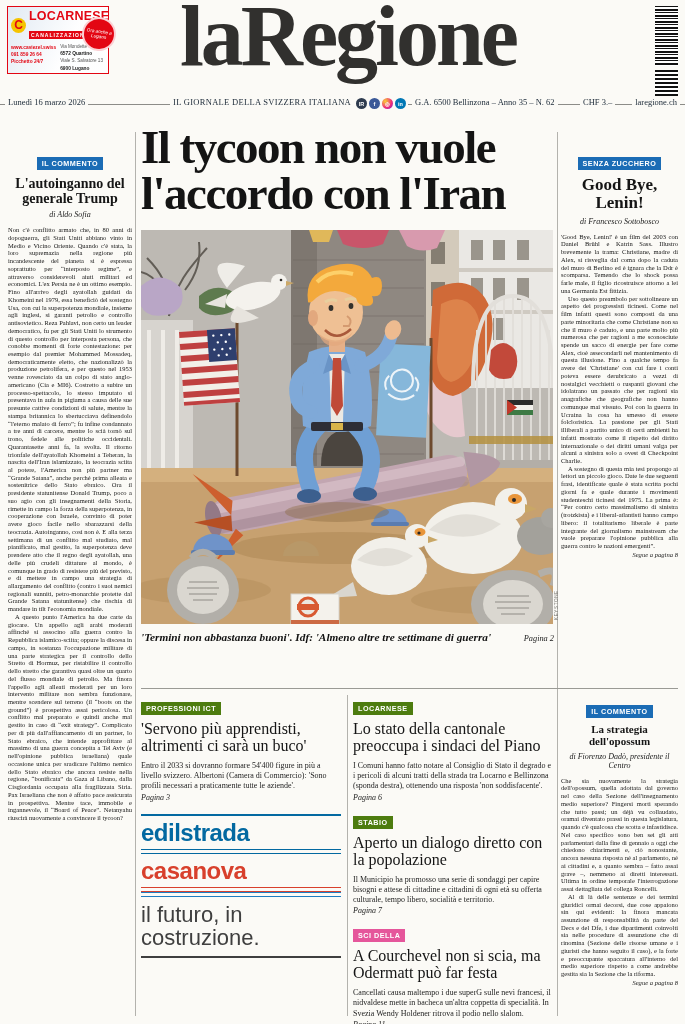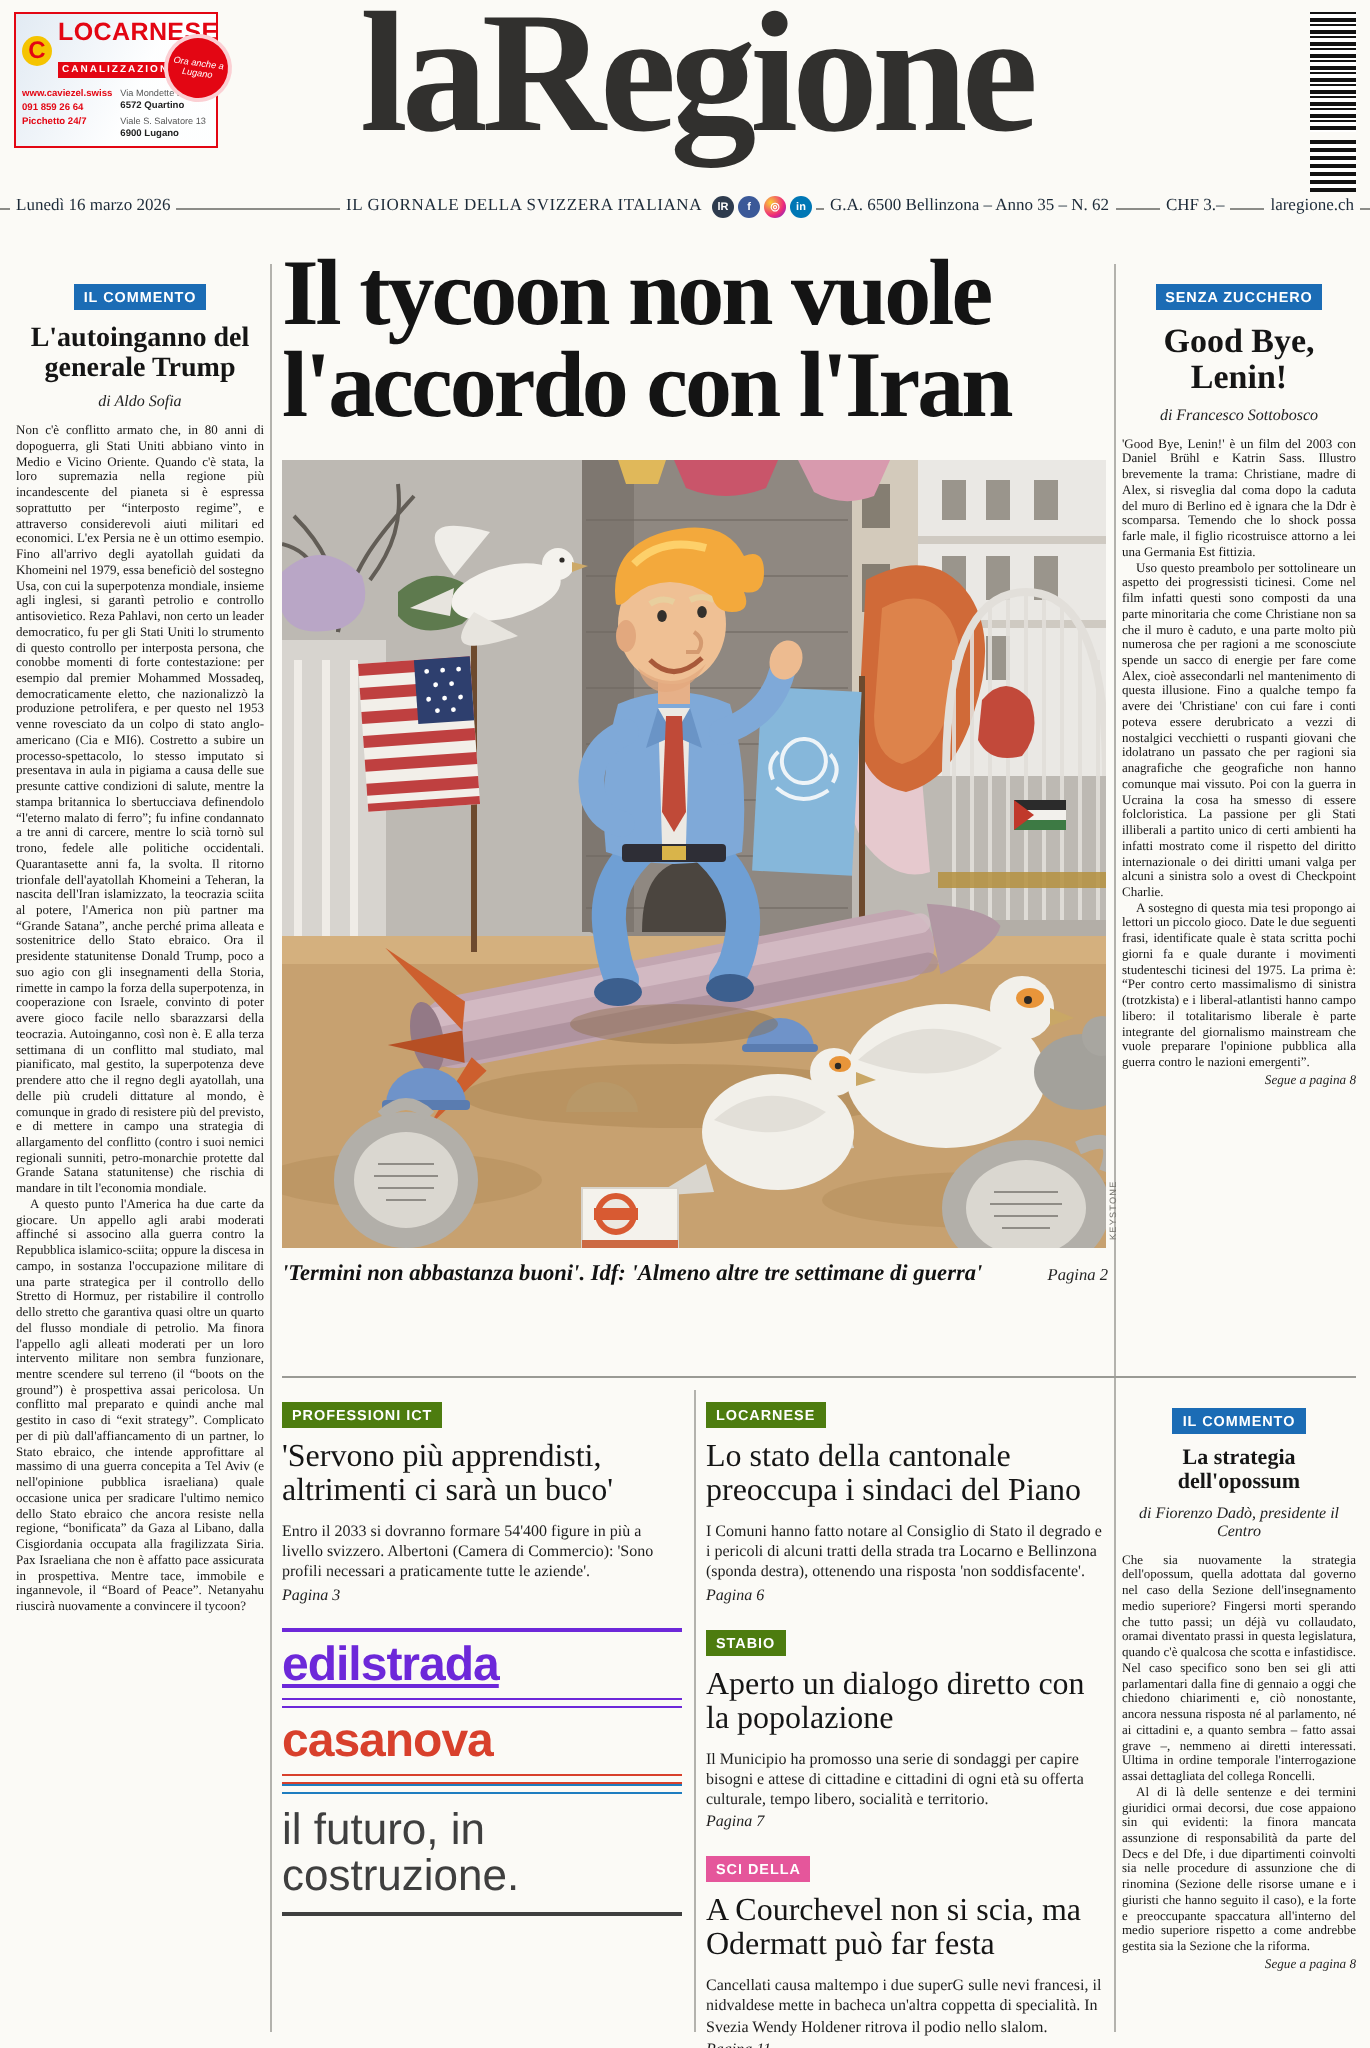--- a/index.html
+++ b/index.html
@@ -44,21 +44,21 @@
   .soc1{background:#2e3b4e;}.soc2{background:#3b5998;}
   .soc3{background:radial-gradient(circle at 30% 30%,#f9ce34,#ee2a7b 60%,#6228d7);}
   .soc4{background:#0077b5;}
   
   .vr{position:absolute;width:0;border-left:1px solid #b3b2ad;}
   .vr1{left:135px;top:132px;height:884px;}
   .vr2{left:557px;top:132px;height:884px;}
   .vr3{left:347px;top:695px;height:321px;}
   .hr1{position:absolute;left:141px;right:7px;top:688px;border-top:1px solid #9a9a95;}
   
-  .kwrap{text-align:center;margin:8px 0 6px;}
+  .kwrap{text-align:center;margin:22px 0 6px;}
   .kicker{display:inline-block;color:#fff;font-family:"Liberation Sans",sans-serif;
           font-size:7.2px;font-weight:bold;letter-spacing:.5px;padding:2px 5px;}
   .k-blue{background:#1b6cb5;}
   .k-green{background:#4d7c0f;}
   .k-pink{background:#e5569b;}
   
   .col-left{position:absolute;left:8px;top:130px;width:124px;height:886px;overflow:hidden;}
   .col-right-top{position:absolute;left:561px;top:130px;width:117px;height:552px;overflow:hidden;}
   .col-right-bot{position:absolute;left:561px;top:698px;width:117px;height:318px;overflow:hidden;}
   .side-title{font-size:14px;font-weight:bold;text-align:center;line-height:1.08;margin:2px 0 4px;color:#151515;}
@@ -85,21 +85,21 @@
   .t-kick{margin:0 0 6px;}
   .t-title{font-size:16px;font-weight:normal;line-height:1.06;margin:0 0 6px;color:#151515;}
   .t-body{font-size:8px;line-height:1.28;margin:0;color:#1d1d1d;}
   .t-page{font-size:8px;font-style:italic;margin:1px 0 0;}
   
   .adc{margin-top:12px;width:200px;font-family:"Liberation Sans",sans-serif;}
   .adc .brand{font-size:24px;font-weight:bold;letter-spacing:-.5px;line-height:1;padding:5px 0 4px;}
   .adc .ln{height:0;border-top:2px solid;}
   .adc .dbl{height:3px;border-top:1.6px solid;border-bottom:1.6px solid;}
   .adc .tag{font-size:22px;line-height:1.08;color:#3f3f3f;padding:6px 0;}
-  .c-gold{color:#6d28d9;border-color:#f0b429;text-decoration:underline;}
+  .c-gold{color:#0369a1;border-color:#f0b429;}
   .c-red{color:#d8402c;border-color:#d8402c;}
   .c-blue{color:#1e7dc0;border-color:#1e7dc0;}
   .c-dark{color:#3f3f3f;border-color:#4a4a4a;}
 </style>
 </head>
 <body>
 
 <div class="page">
 
   <div class="cav">

